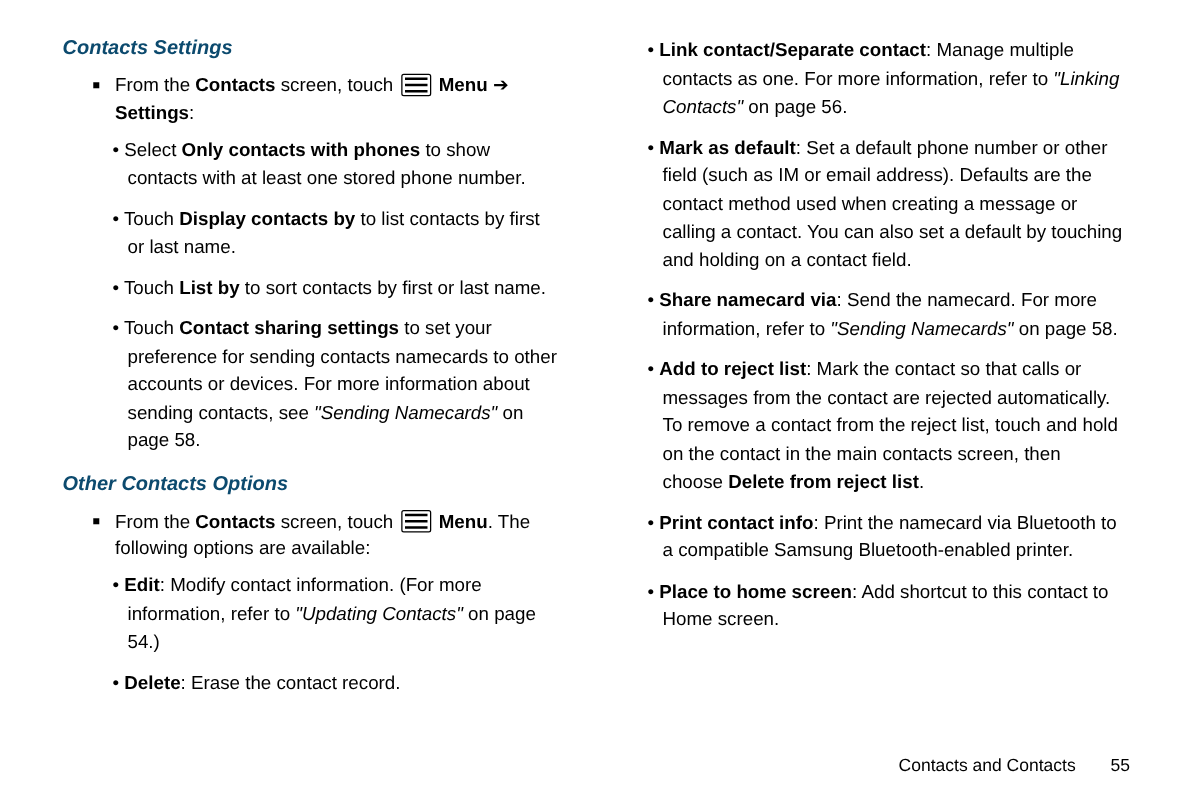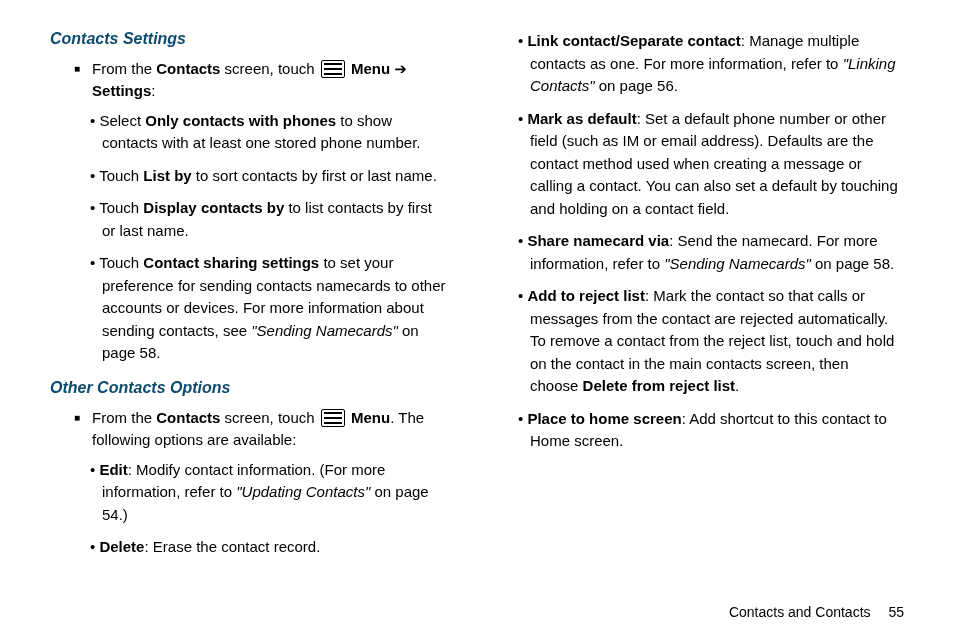--- a/index.html
+++ b/index.html
@@ -80,21 +80,21 @@
     height: 2px;
     background: #000;
   }
 
   .footer {
     position: absolute;
     bottom: 16px;
     right: 50px;
     font-size: 14px;
   }
-  .footer .pg { margin-left: 14px; }
+  .footer .pg { margin-left: 24px; }
 </style>
 </head>
 <body>
 
 <div class="page">
   <div class="col left">
 
     <h3 class="section">Contacts Settings</h3>
 
     <div class="squarebullet">
@@ -107,24 +107,24 @@
           </span>
         <span class="bold">Menu</span><span> ➔ </span><span class="bold">Settings</span><span>:</span>
       </div>
     </div>
 
     <ul class="dots">
       <li>
         <span>Select </span><span class="bold">Only contacts with phones</span><span> to show contacts with at least one stored phone number.</span>
       </li>
       <li>
-        <span>Touch </span><span class="bold">List by</span><span> to sort contacts by first or last name.</span>
+        <span>Touch </span><span class="bold">Display contacts by</span><span> to list contacts by first or last name.</span>
       </li>
       <li>
-        <span>Touch </span><span class="bold">Display contacts by</span><span> to list contacts by first or last name.</span>
+        <span>Touch </span><span class="bold">List by</span><span> to sort contacts by first or last name.</span>
       </li>
       <li>
         <span>Touch </span><span class="bold">Contact sharing settings</span><span> to set your preference for sending contacts namecards to other accounts or devices. For more information about sending contacts, see </span><span class="italic">"Sending Namecards"</span><span> on page 58.</span>
       </li>
     </ul>
 
     <h3 class="section" style="margin-top:14px">Other Contacts Options</h3>
 
     <div class="squarebullet">
       <div class="sq">■</div>
@@ -156,20 +156,23 @@
       <li>
         <span class="bold">Mark as default</span><span>: Set a default phone number or other field (such as IM or email address). Defaults are the contact method used when creating a message or calling a contact. You can also set a default by touching and holding on a contact field.</span>
       </li>
       <li>
         <span class="bold">Share namecard via</span><span>: Send the namecard. For more information, refer to </span><span class="italic">"Sending Namecards"</span><span> on page 58.</span>
       </li>
       <li>
         <span class="bold">Add to reject list</span><span>: Mark the contact so that calls or messages from the contact are rejected automatically. To remove a contact from the reject list, touch and hold on the contact in the main contacts screen, then choose </span><span class="bold">Delete from reject list</span><span>.</span>
       </li>
       <li>
+        <span class="bold">Print contact info</span><span>: Print the namecard via Bluetooth to a compatible Samsung Bluetooth-enabled printer.</span>
+      </li>
+      <li>
         <span class="bold">Place to home screen</span><span>: Add shortcut to this contact to Home screen.</span>
       </li>
     </ul>
   </div>
 </div>
 
 <div class="footer">
   <span>Contacts and Contacts</span>
   <span class="pg">55</span>
 </div>

